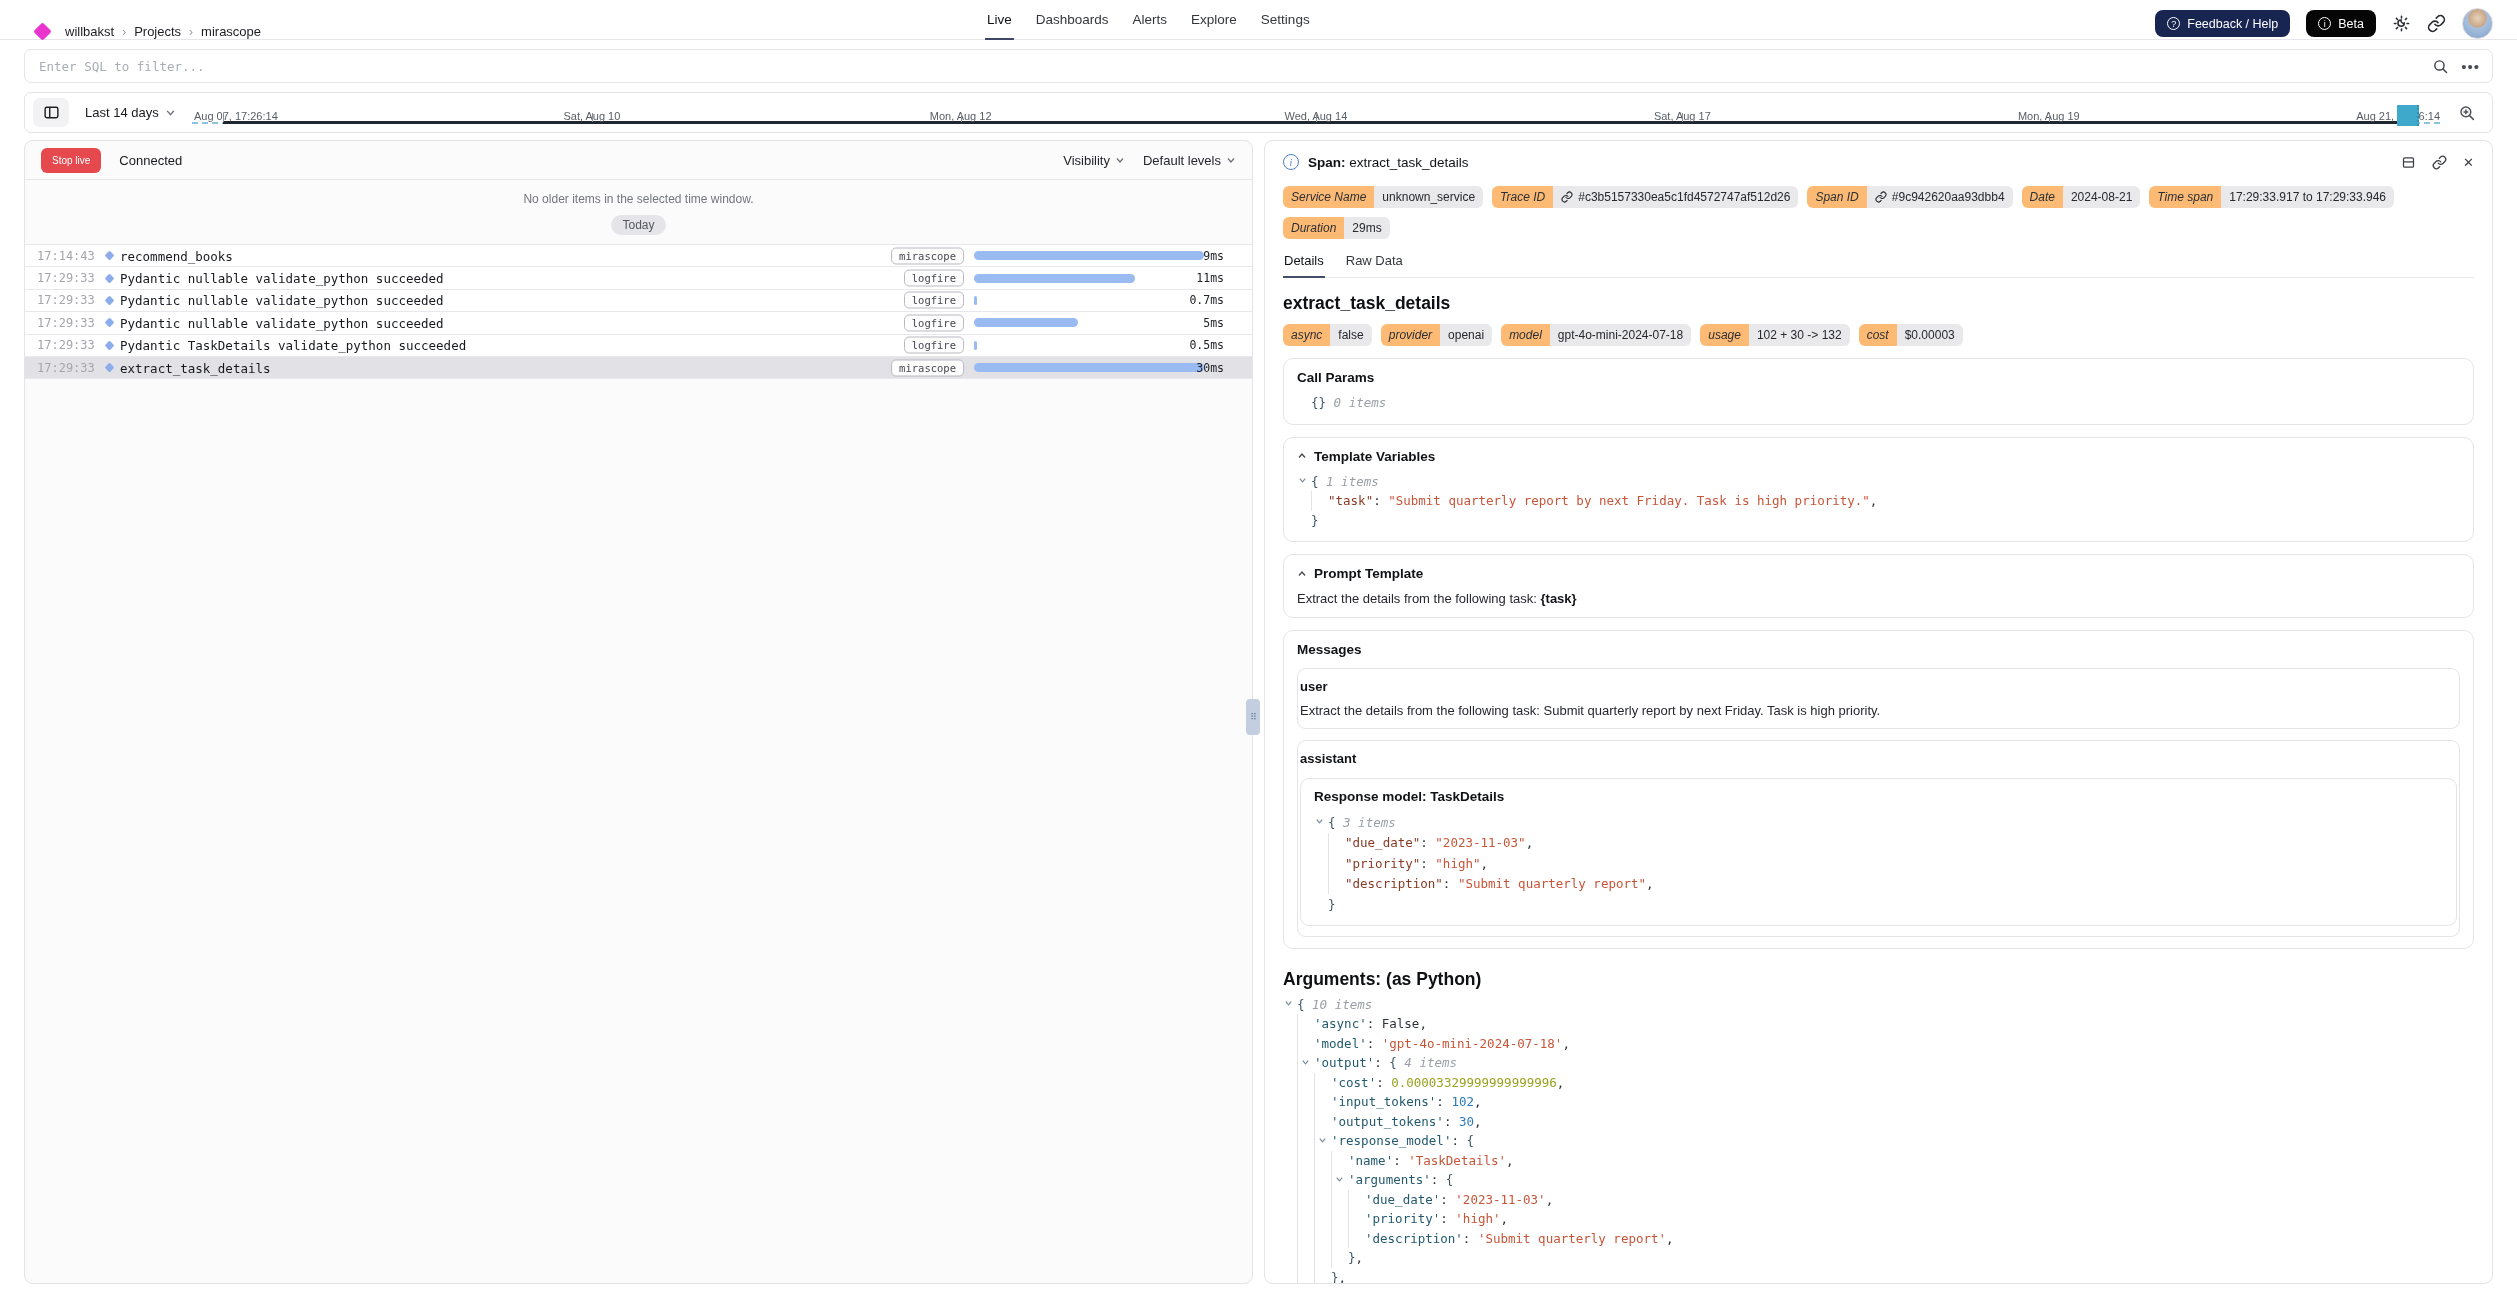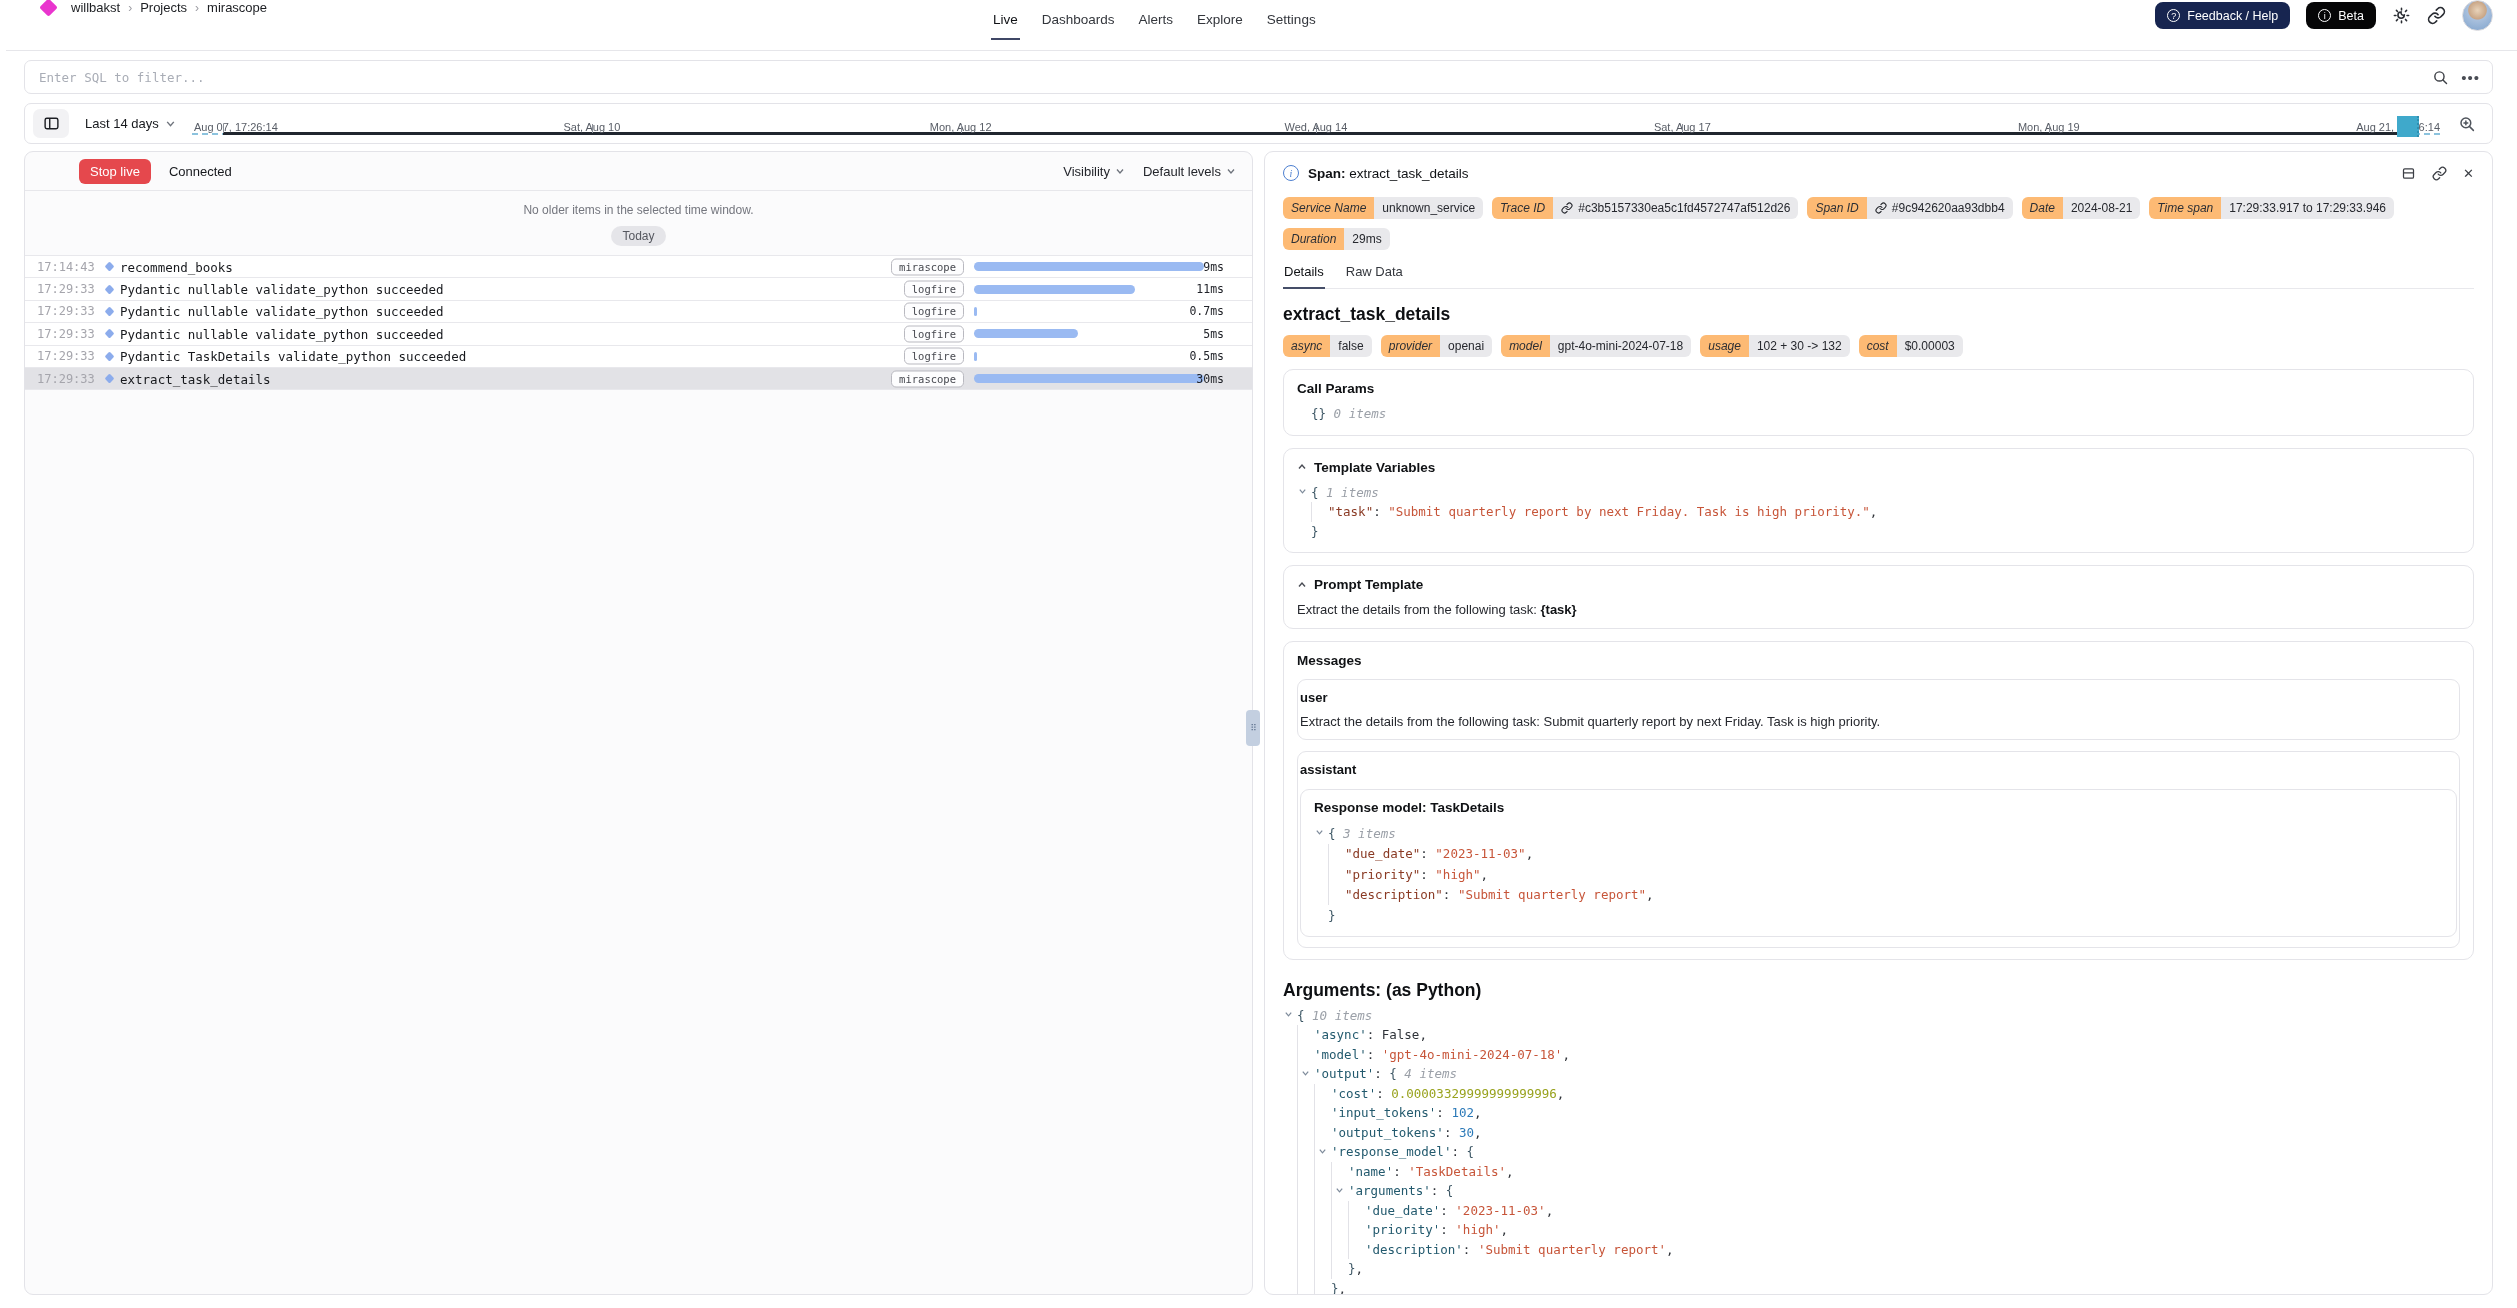--- a/index.html
+++ b/index.html
@@ -4,21 +4,21 @@
 <style>
   * { box-sizing: border-box; }
   html,body { margin:0; padding:0; }
   body {
     width:2517px; height:1308px; overflow:hidden; background:#fff;
     font-family:"Liberation Sans", sans-serif; color:#1c1e22;
   }
   svg { display:block; }
 
   
-  .topbar { height:51px; border-bottom:1px solid #e6e6ea; display:flex; align-items:flex-start; padding:0 24px; position:relative; background:#fff;margin-left:6px; }
+  .topbar { height:40px; border-bottom:1px solid #e6e6ea; display:flex; align-items:flex-end; padding:0 24px; position:relative; background:#fff; }
   .brand { display:flex; align-items:center; gap:12px; }
   .logo { width:13px; height:13px; background:#e935ce; transform:rotate(45deg); border-radius:2px; margin-left:12px; flex:none; }
   .breadcrumb { display:flex; gap:8px; font-size:13px; color:#1c1e22; align-items:center; margin-left:4px; }
   .bc-sep { color:#9b9ba2; font-size:12px; }
   .top-tabs { position:absolute; left:985px; top:0; display:flex; gap:20px; height:40px; align-items:stretch; }
   .top-tab { font-size:13.5px; color:#33363c; display:flex; align-items:center; border-bottom:2px solid transparent; padding:0 2px; cursor:pointer; }
   .top-tab.active { border-bottom-color:#3f4766; color:#101216; }
   .top-right { margin-left:auto; display:flex; align-items:center; gap:16px; }
   .pill { display:flex; align-items:center; gap:7px; height:27px; border-radius:8px; color:#fff; font-size:12.5px; padding:0 12px; border:none; cursor:pointer; font-family:inherit; }
   .pill.navy { background:#172550; }
@@ -45,21 +45,21 @@
   .tick-label { position:absolute; top:17px; font-size:11px; color:#585d66; white-space:nowrap; transform:translateX(-50%); }
   .tick-label.start { transform:none; }
   .tick-label.end { transform:translateX(-100%); }
   .tick-mark { position:absolute; top:20px; height:9px; border-left:1px solid #8a8f98; }
   .tl-zoom { width:34px; height:30px; display:flex; align-items:center; justify-content:center; color:#4f545c; background:none; border:none; cursor:pointer; flex:none; }
 
   
   .main { margin:7px 24px 0; display:flex; gap:11px; height:1144px; position:relative; }
   .left-panel { width:1229px; flex:none; border:1px solid #e3e3e8; border-radius:9px; background:#fbfbfc; overflow:hidden; }
   .lp-head { height:39px; display:flex; align-items:center; padding:0 16px; border-bottom:1px solid #e7e7eb; gap:18px; }
-  .stop-btn { background:#e5484d; color:#fff; font-size:13px; border:none; border-radius:6px; height:25px; padding:0 11px; cursor:pointer; font-family:inherit;margin-left:38px; }
+  .stop-btn { background:#e5484d; color:#fff; font-size:10px; border:none; border-radius:6px; height:25px; padding:0 11px; cursor:pointer; font-family:inherit; }
   .status { font-size:13px; color:#17191d; }
   .lp-spacer { flex:1; }
   .lp-dd { display:flex; align-items:center; gap:5px; font-size:13px; color:#24262c; cursor:pointer; }
   .lp-empty { text-align:center; font-size:12px; color:#74767e; margin-top:12px; }
   .today { display:flex; justify-content:center; margin:9px 0; }
   .today span { background:#e5e5e9; color:#55575f; font-size:12px; padding:3px 11px; border-radius:12px; }
   .rows { border-bottom:1px solid #e8e8ec; }
   .row { position:relative; height:22.4px; border-top:1px solid #e8e8ec; background:#fff; cursor:pointer; }
   .row.selected { background:#e2e2e6; }
   .row-time { position:absolute; left:12px; top:50%; transform:translateY(-50%); font-size:12px; color:#a5a5ac; font-family:"DejaVu Sans Mono", monospace; }

